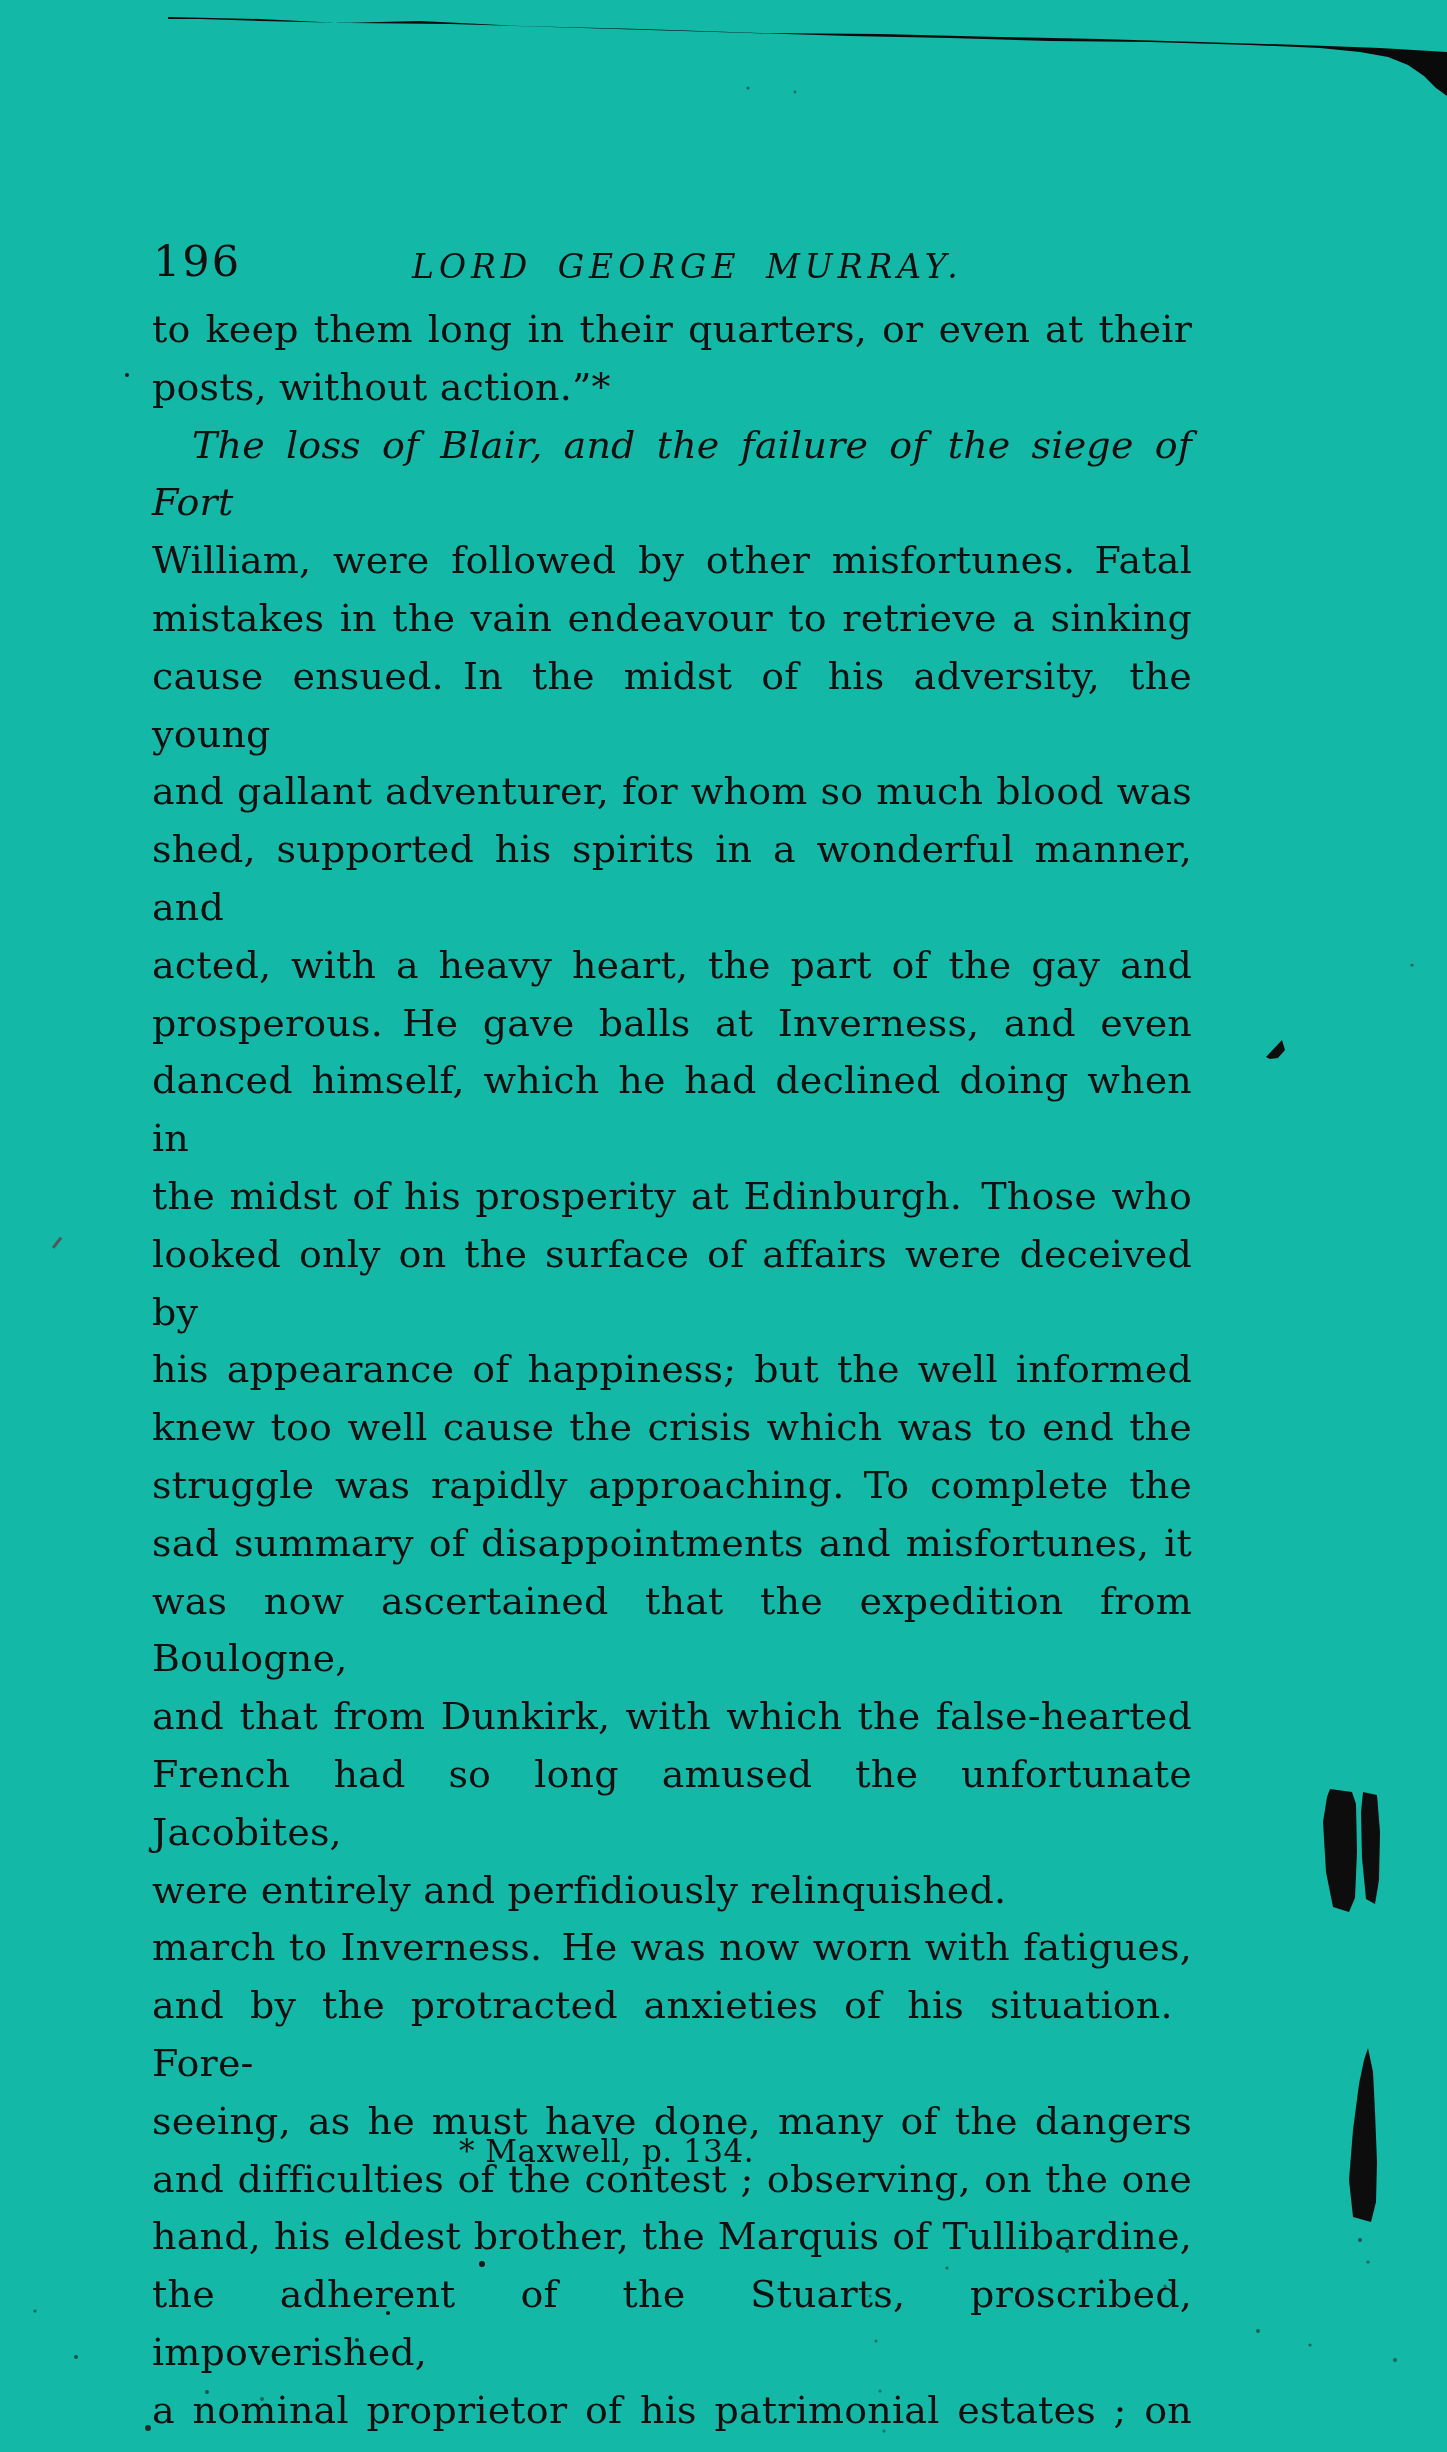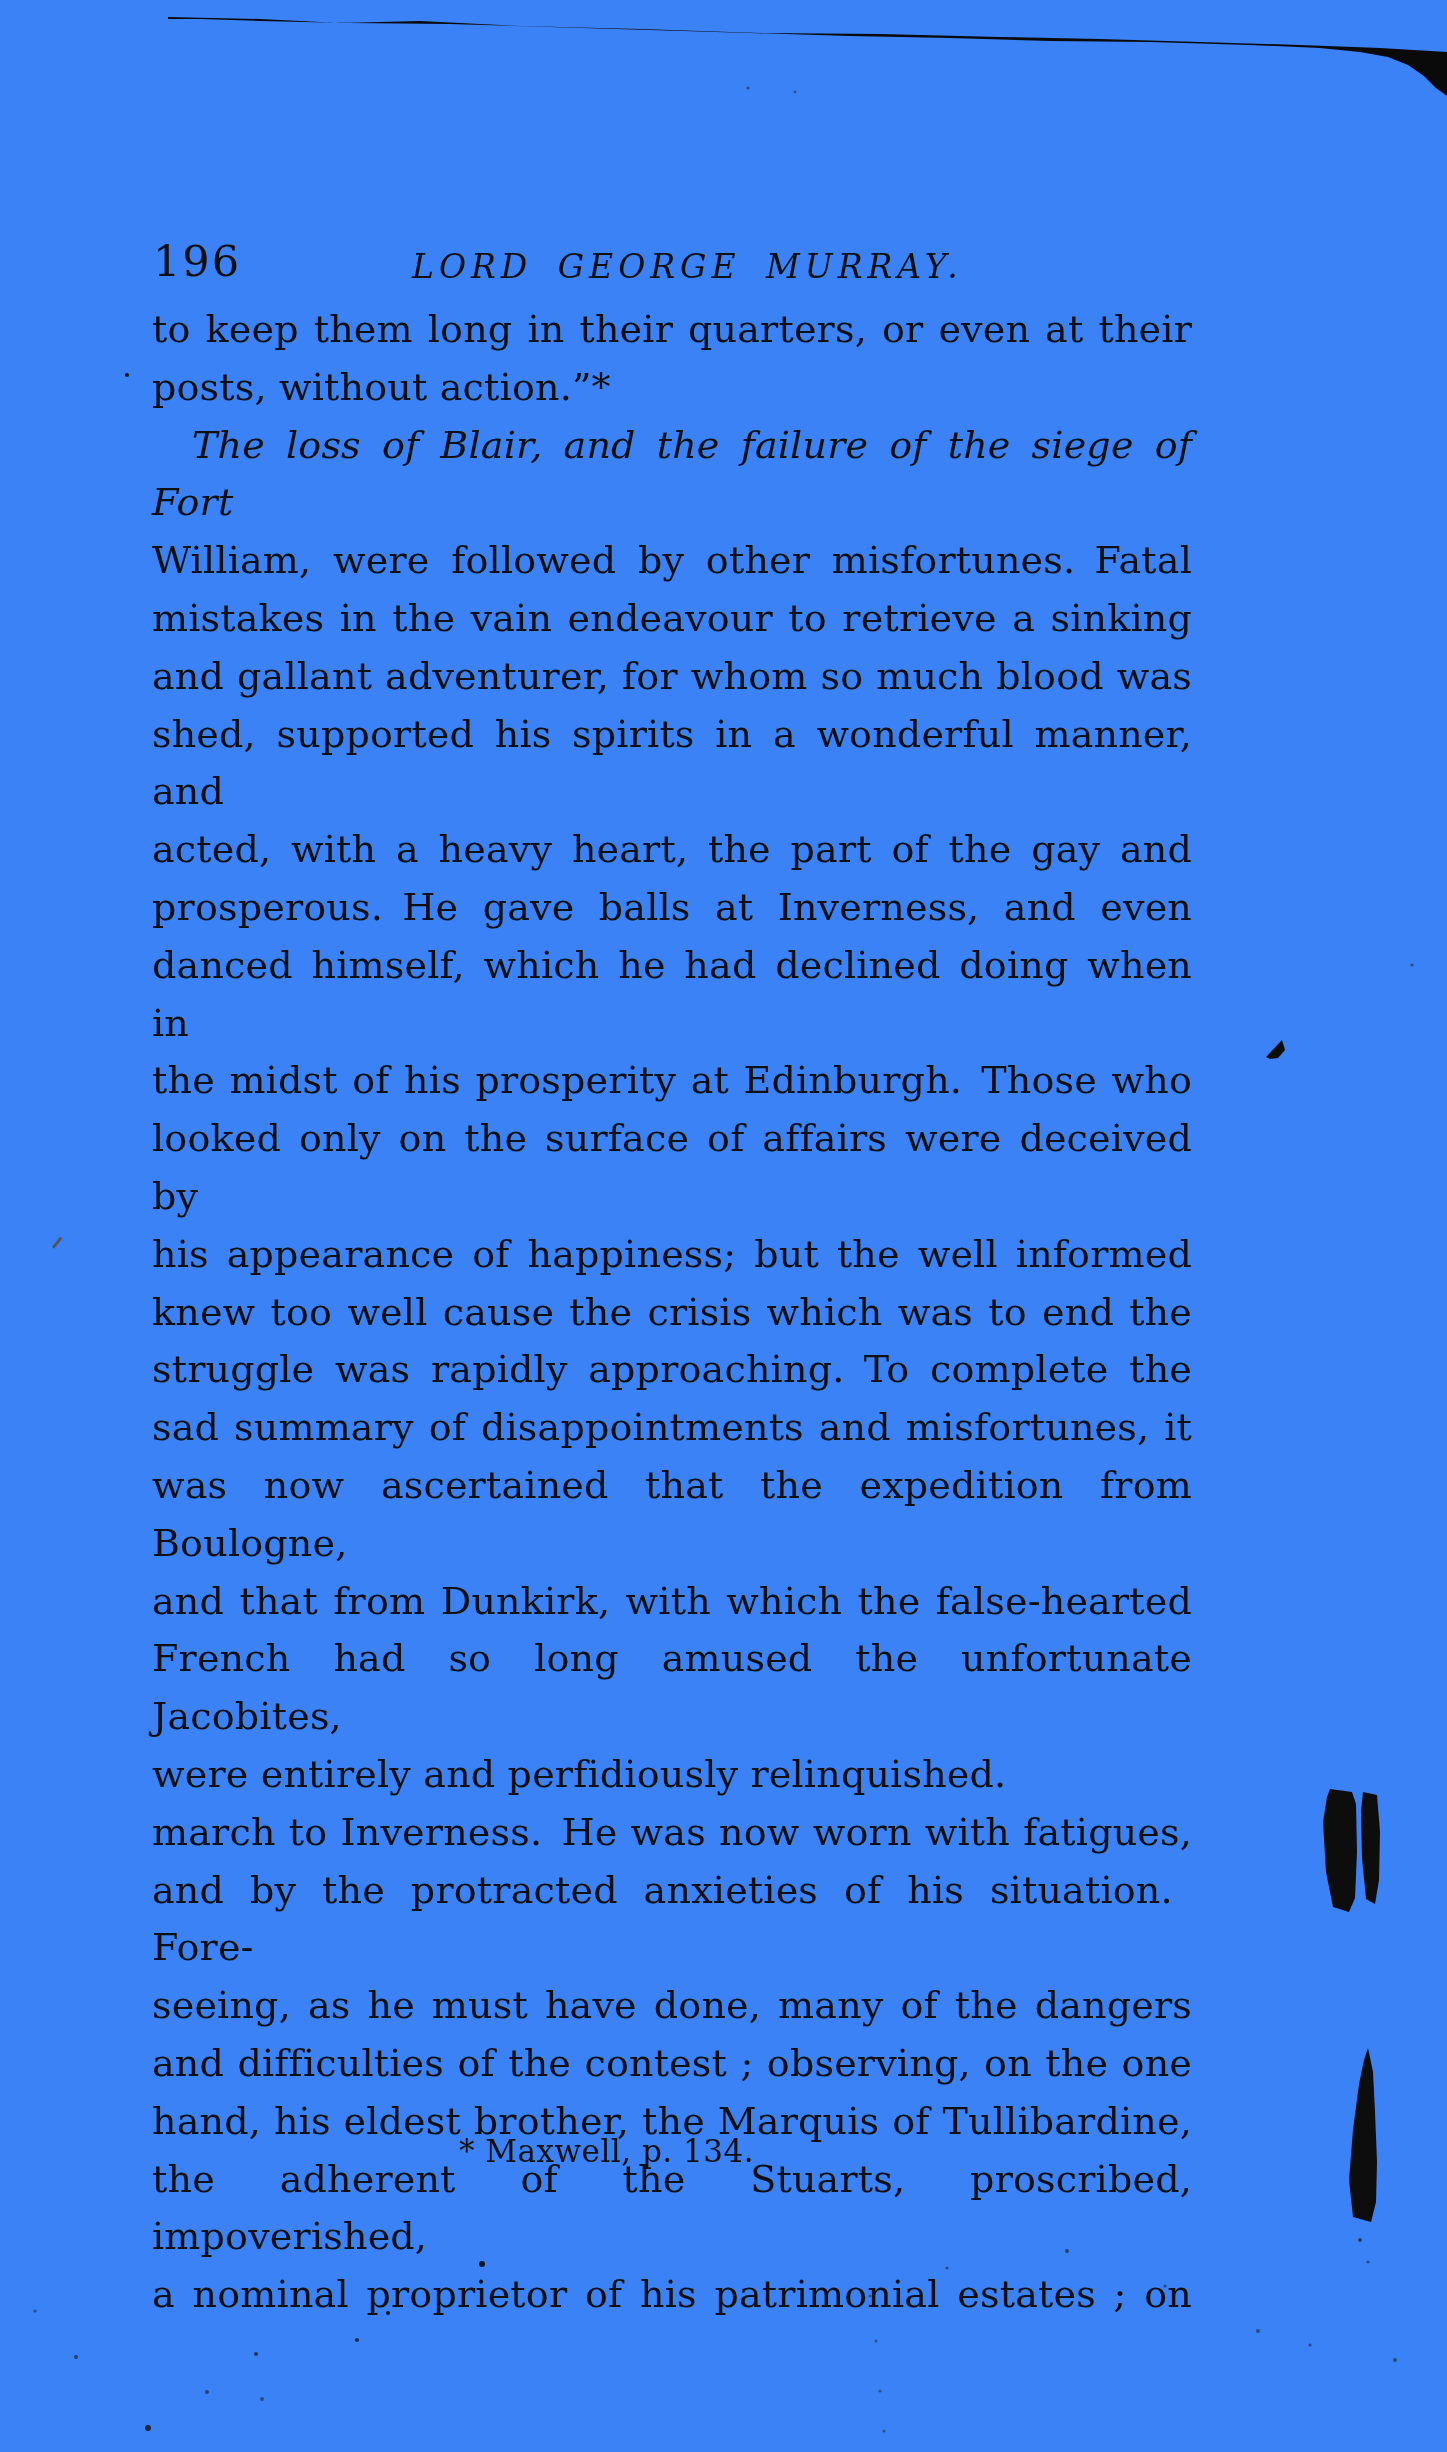--- a/index.html
+++ b/index.html
@@ -1,19 +1,19 @@
 <!DOCTYPE html>
 <html><head>
 <meta charset="utf-8">
 <style>
   html,body{margin:0;padding:0;background:#ffffff;}
   #page{
     position:relative;
     width:1447px;height:2452px;
-    background:#3b82f6;
+    background:#14b8a6;
     overflow:hidden;
     font-family:"DejaVu Serif","Liberation Serif",serif;
     color:#101010;
   }
   
   #page-number{
     position:absolute;left:153px;top:236px;
     font-size:43px;letter-spacing:2px;
   }
   #running-title{
@@ -44,20 +44,21 @@
 
   <div id="page-number">196</div>
   <div id="running-title">LORD GEORGE MURRAY.</div>
 
   <div id="text-block">
       <div class="line j">to keep them long in their quarters, or even at their</div>
       <div class="line">posts, without action.”*</div>
       <div class="line j in">The loss of Blair, and the failure of the siege of Fort</div>
       <div class="line j">William, were followed by other misfortunes. Fatal</div>
       <div class="line j">mistakes in the vain endeavour to retrieve a sinking</div>
+      <div class="line j">cause ensued. In the midst of his adversity, the young</div>
       <div class="line j">and gallant adventurer, for whom so much blood was</div>
       <div class="line j">shed, supported his spirits in a wonderful manner, and</div>
       <div class="line j">acted, with a heavy heart, the part of the gay and</div>
       <div class="line j">prosperous. He gave balls at Inverness, and even</div>
       <div class="line j">danced himself, which he had declined doing when in</div>
       <div class="line j">the midst of his prosperity at Edinburgh. Those who</div>
       <div class="line j">looked only on the surface of affairs were deceived by</div>
       <div class="line j">his appearance of happiness; but the well informed</div>
       <div class="line j">knew too well cause the crisis which was to end the</div>
       <div class="line j">struggle was rapidly approaching. To complete the</div>

